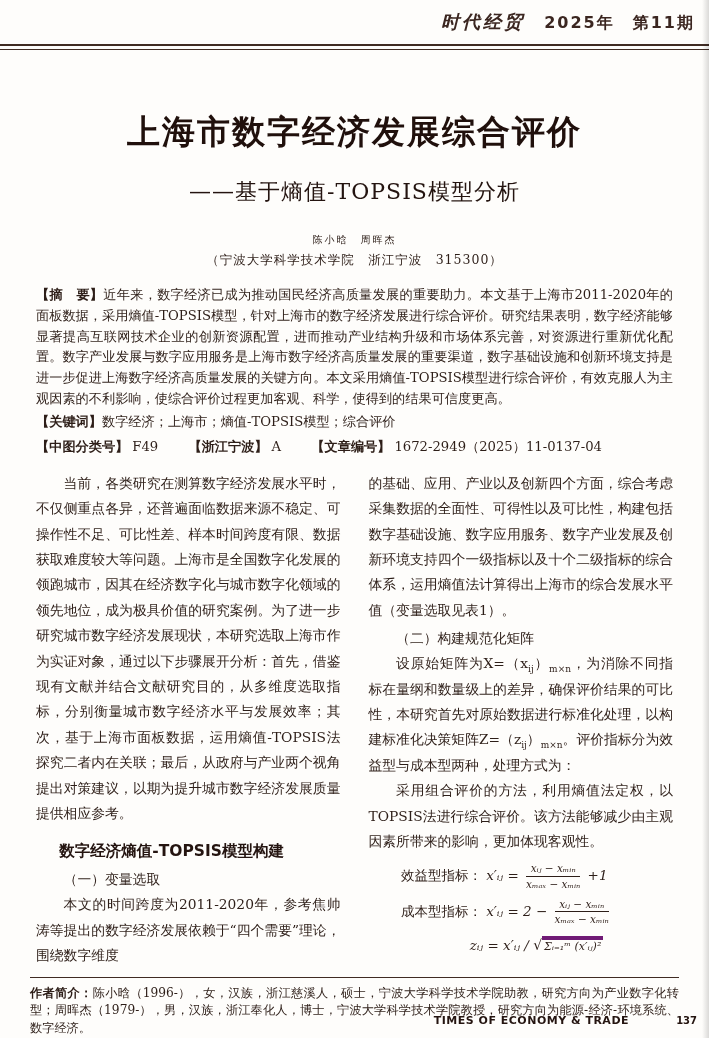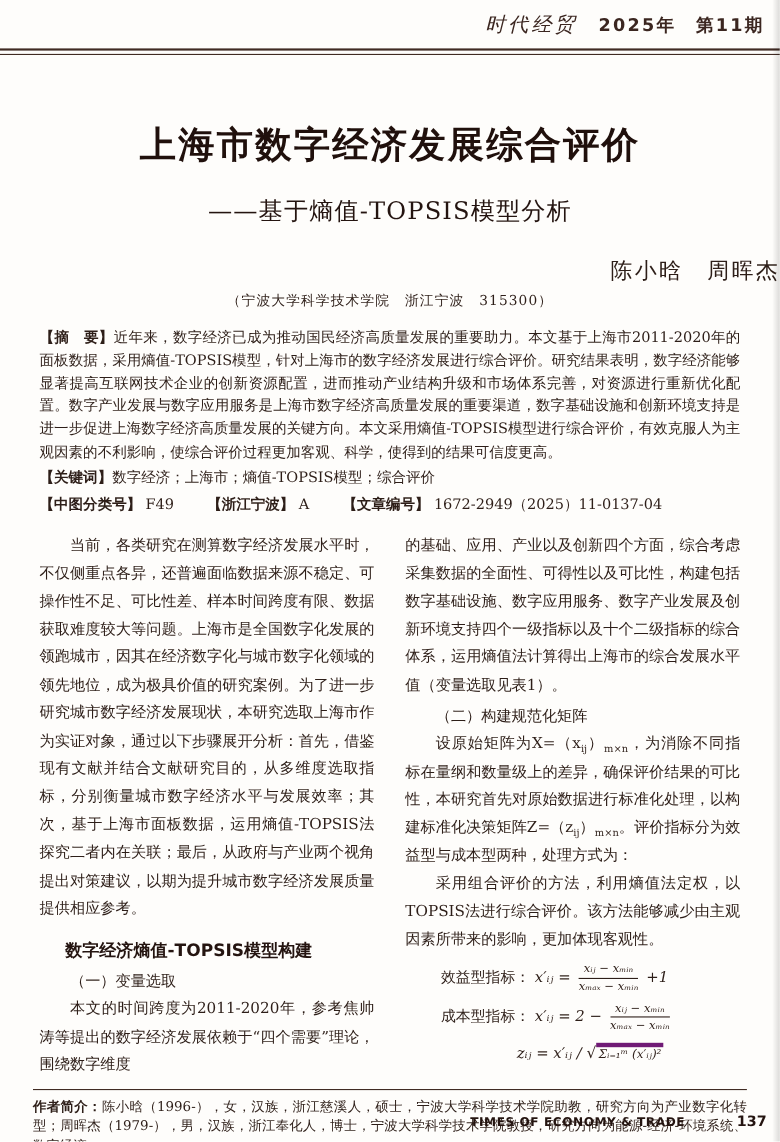--- a/index.html
+++ b/index.html
@@ -17,42 +17,42 @@
     pointer-events:none;
   }
   
   .masthead{
     padding:10px 14px 5px 0;
     text-align:right;
     font-family:"DejaVu Sans","Liberation Sans",sans-serif;
     color:#3b2620;
   }
   .masthead .brand{
-    font-weight:400;font-size:18px;letter-spacing:3px;
+    font-weight:700;font-size:18px;letter-spacing:3px;
     font-style:italic;
   }
   .masthead .issue{
     font-weight:700;font-size:16px;letter-spacing:2px;margin-left:14px;
   }
   .header-rule{
     height:3px;margin-top:5px;
     border-top:2px solid #402b23;
     border-bottom:1px solid #402b23;
   }
   
   .title{
     margin-top:60px;text-align:center;
     font-family:"DejaVu Sans","Liberation Sans",sans-serif;
     font-weight:700;font-size:33px;letter-spacing:2px;color:#20100c;
   }
   .subtitle{
     margin-top:22px;text-align:center;
     font-size:22px;letter-spacing:1px;color:#241410;
   }
-  .authors{margin-top:26px;text-align:right;font-size:20px;letter-spacing:2px;}
+  .authors{margin-top:26px;text-align:center;font-size:10px;letter-spacing:2px;}
   .affiliation{margin-top:5px;text-align:center;font-size:12.5px;letter-spacing:1px;}
   
   .abstract{
     margin:16px 36px 0;
     font-size:13.2px;line-height:20.8px;text-align:justify;
   }
   .blk-label{
     font-family:"DejaVu Sans","Liberation Sans",sans-serif;
     font-weight:700;
   }
@@ -97,21 +97,21 @@
     margin:7px 30px 0;
     font-size:12.2px;line-height:17.6px;text-align:justify;
   }
   .footer p{margin:0 0 1px;}
   .journal-line{
     position:absolute;right:12px;bottom:10px;
     font-family:"DejaVu Sans","Liberation Sans",sans-serif;
     color:#241410;white-space:nowrap;
   }
   .journal-line .en{font-weight:700;font-size:11px;letter-spacing:0.5px;}
-  .journal-line .pageno{font-weight:700;font-size:13px;margin-left:42px;}
+  .journal-line .pageno{font-weight:700;font-size:10px;margin-left:42px;}
 </style>
 </head>
 <body>
 
 <div class="page">
 
   <div class="masthead">
     <span class="brand">时代经贸</span>
     <span class="issue">2025年　第11期</span>
   </div>

